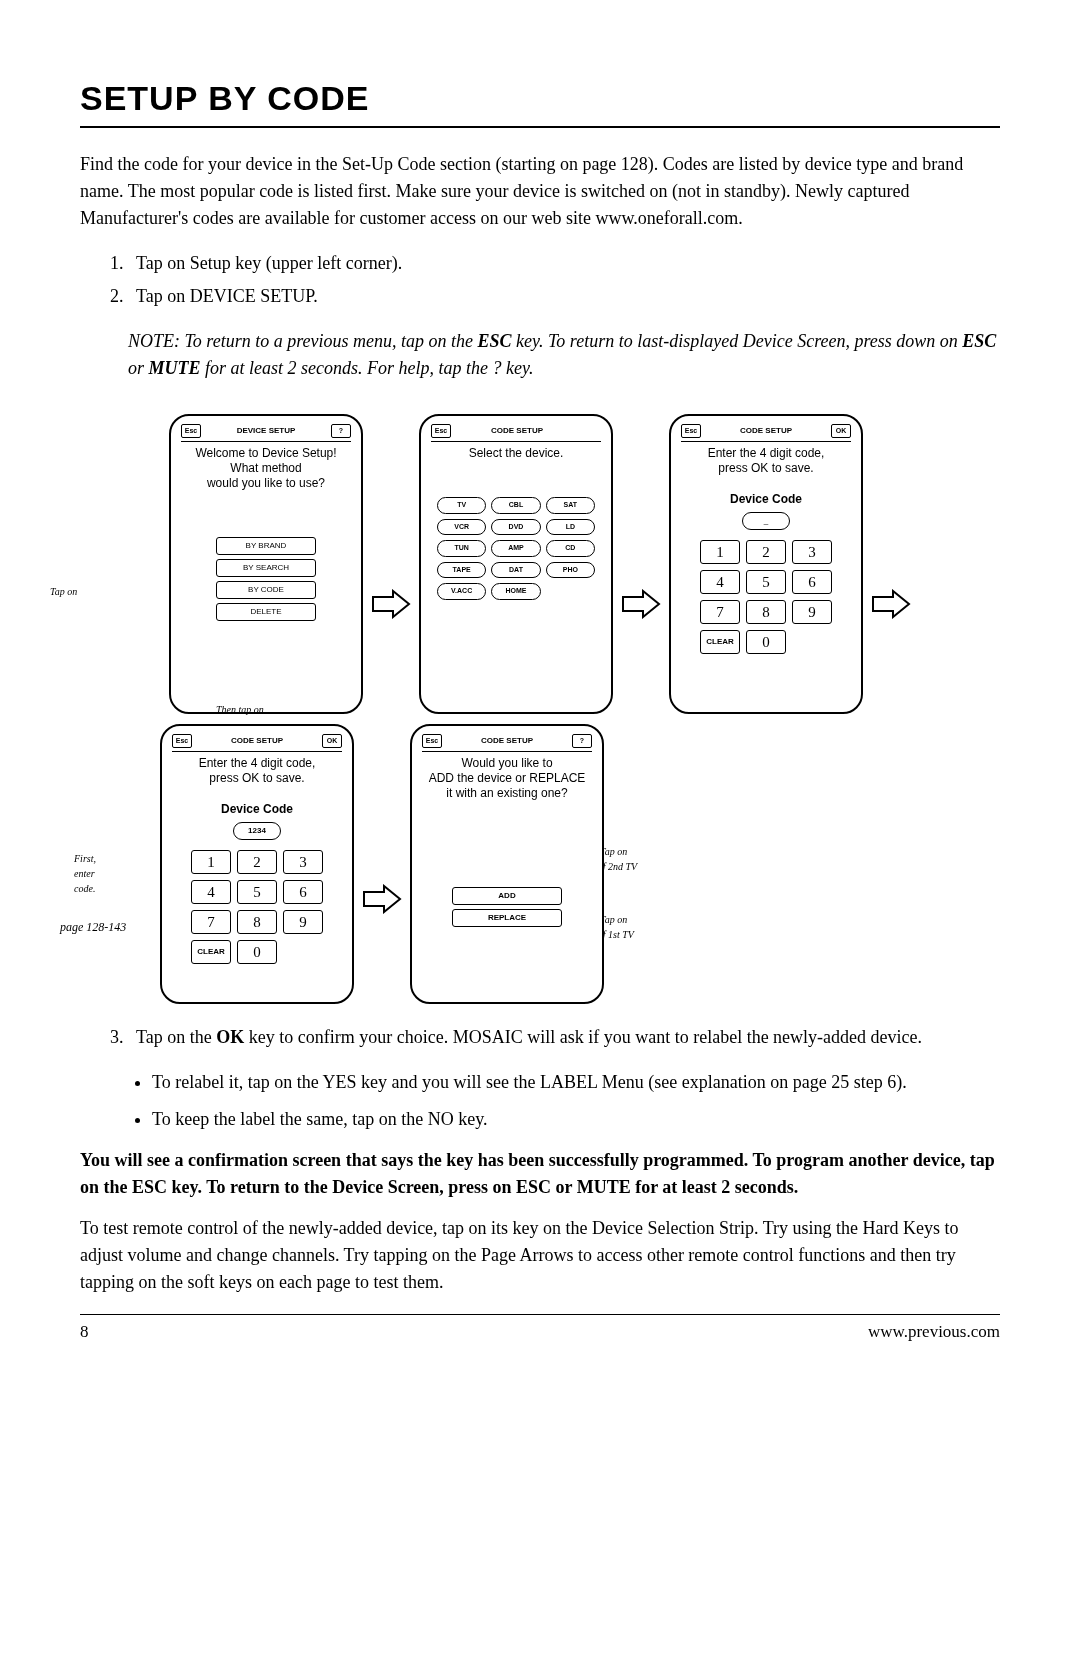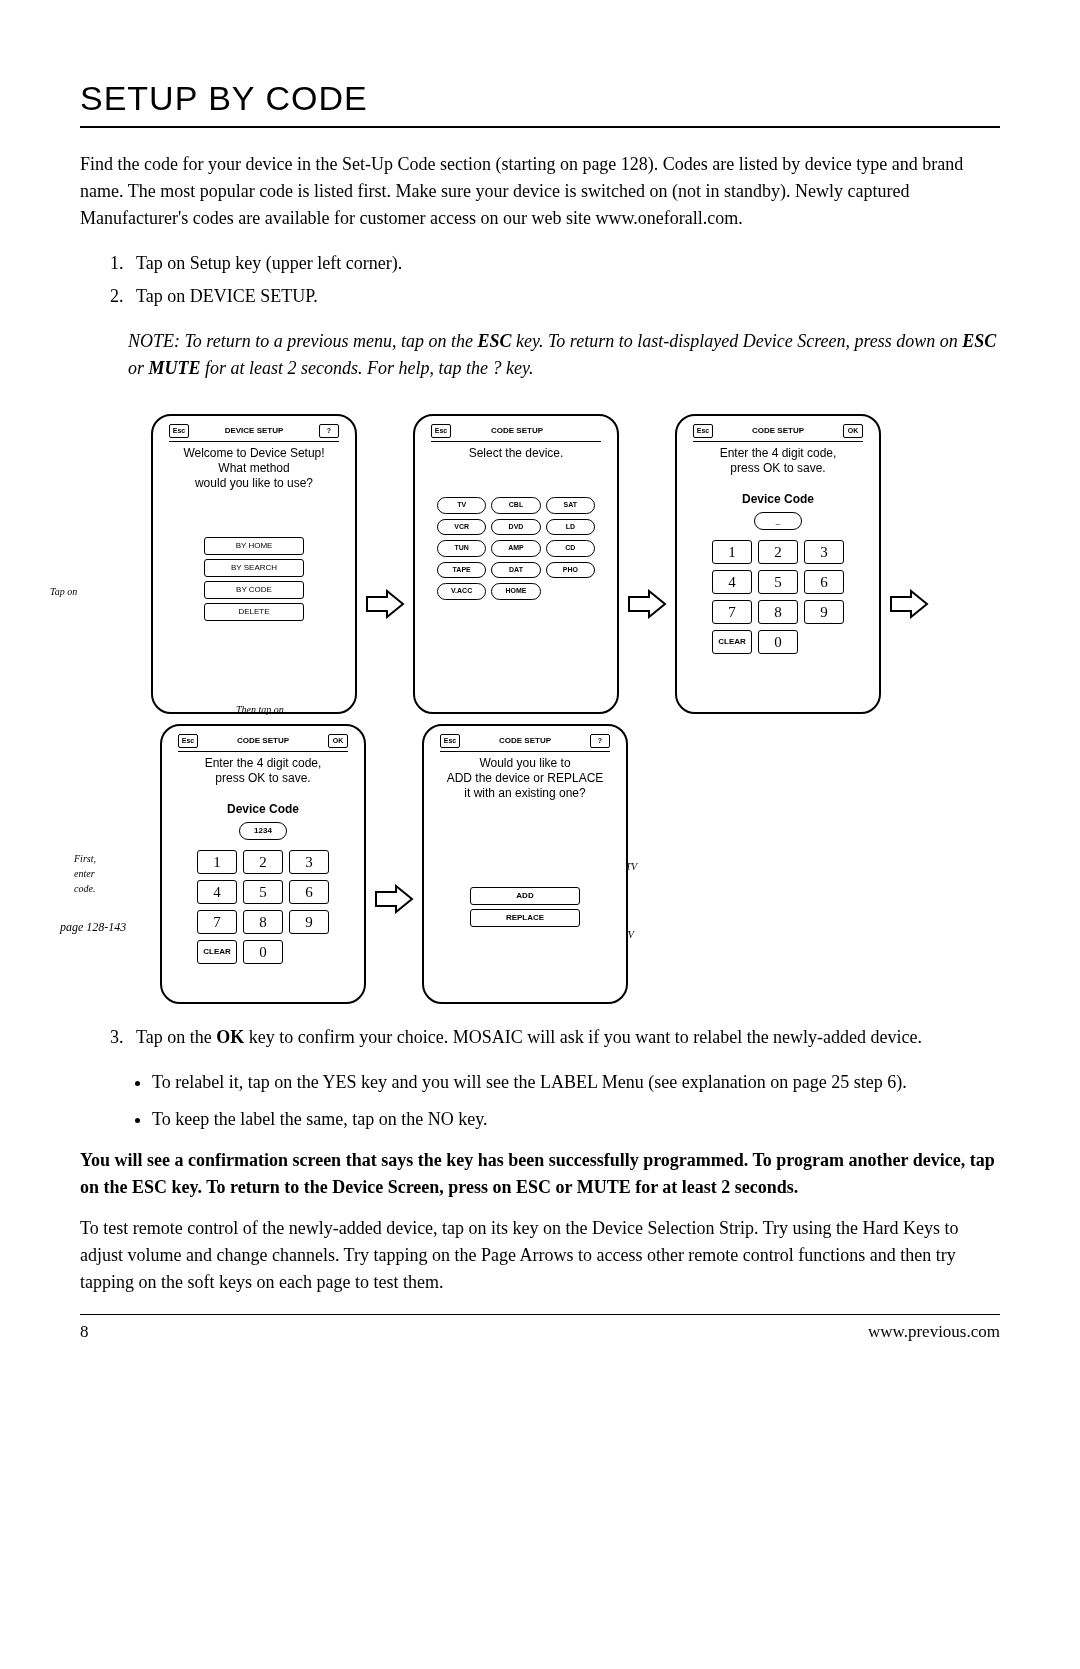--- a/index.html
+++ b/index.html
@@ -6,21 +6,21 @@
     font-family: Georgia, 'Times New Roman', serif;
     max-width: 950px;
     margin: 0 auto;
     padding: 50px 80px;
     font-size: 18px;
     line-height: 1.5;
     color: #000;
   }
   h1 {
     font-family: 'Helvetica Neue', Arial, sans-serif;
-    font-weight: 400;
+    font-weight: 700;
     font-size: 34px;
     letter-spacing: 1px;
     border-bottom: 2px solid #000;
     padding-bottom: 2px;
     text-transform: uppercase;
   }
   p { margin: 14px 0; }
   ol { padding-left: 48px; }
   ol li { padding-left: 8px; margin: 6px 0; }
   .note-block {
@@ -55,21 +55,21 @@
     justify-content: center;
     gap: 8px;
     margin: 10px 0;
     position: relative;
   }
   .remote {
     border: 2px solid #000;
     border-radius: 20px;
     width: 170px;
     height: 280px;
-    padding: 8px 16px;
+    padding: 8px 10px;
     font-size: 9px;
     text-align: center;
     position: relative;
     background: #fff;
   }
   .remote-header {
     display: flex;
     justify-content: space-between;
     align-items: center;
     border-bottom: 1px solid #000;
@@ -183,21 +183,21 @@
         <span class="sq-btn">Esc</span>
         <span class="title-mini">DEVICE SETUP</span>
         <span class="sq-btn">?</span>
       </div>
       <div class="subtext">
         <span>Welcome to Device Setup!</span><br>
         <span>What method</span><br>
         <span>would you like to use?</span>
       </div>
       <div class="btn-list">
-        <div class="list-btn">BY HOME</div>
+        <div class="list-btn">BY BRAND</div>
         <div class="list-btn">BY SEARCH</div>
         <div class="list-btn">BY CODE</div>
         <div class="list-btn">DELETE</div>
       </div>
     </div>
 
     <div class="arrow">
       <svg width="40" height="30">
           <path d="M2 8 L22 8 L22 2 L38 15 L22 28 L22 22 L2 22 Z" fill="none" stroke="#000" stroke-width="2"></path>
         </svg>
@@ -262,21 +262,21 @@
     </div>
 
     <div class="arrow">
       <svg width="40" height="30">
           <path d="M2 8 L22 8 L22 2 L38 15 L22 28 L22 22 L2 22 Z" fill="none" stroke="#000" stroke-width="2"></path>
         </svg>
     </div>
   </div>
 
   <div class="diagram-row" style="position:relative; justify-content:flex-start; padding-left:80px;">
-    <span class="annot" style="left:156px; top:-22px;">Then tap on</span>
+    <span class="annot" style="left:136px; top:-22px;">Then tap on</span>
     <span class="annot" style="left:-6px; top:127px; text-align:left; width:72px;">
       <span>First,</span><br><span>enter</span><br><span>code.</span>
     </span>
     <span class="page-ref" style="left:-20px; top:194px;font-family:Liberation Serif, serif;">page 128-143</span>
     <span class="annot" style="left:520px; top:120px;">
       <span>Tap on</span><br><span>if 2nd TV</span>
     </span>
     <span class="annot" style="left:520px; top:188px;">
       <span>Tap on</span><br><span>if 1st TV</span>
     </span>

